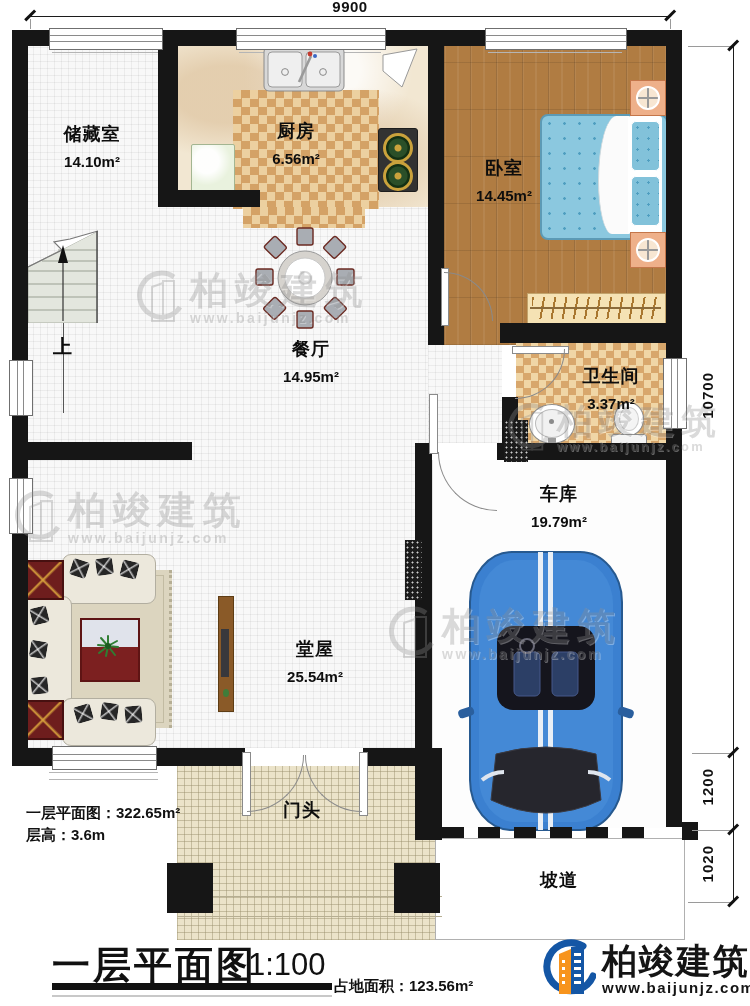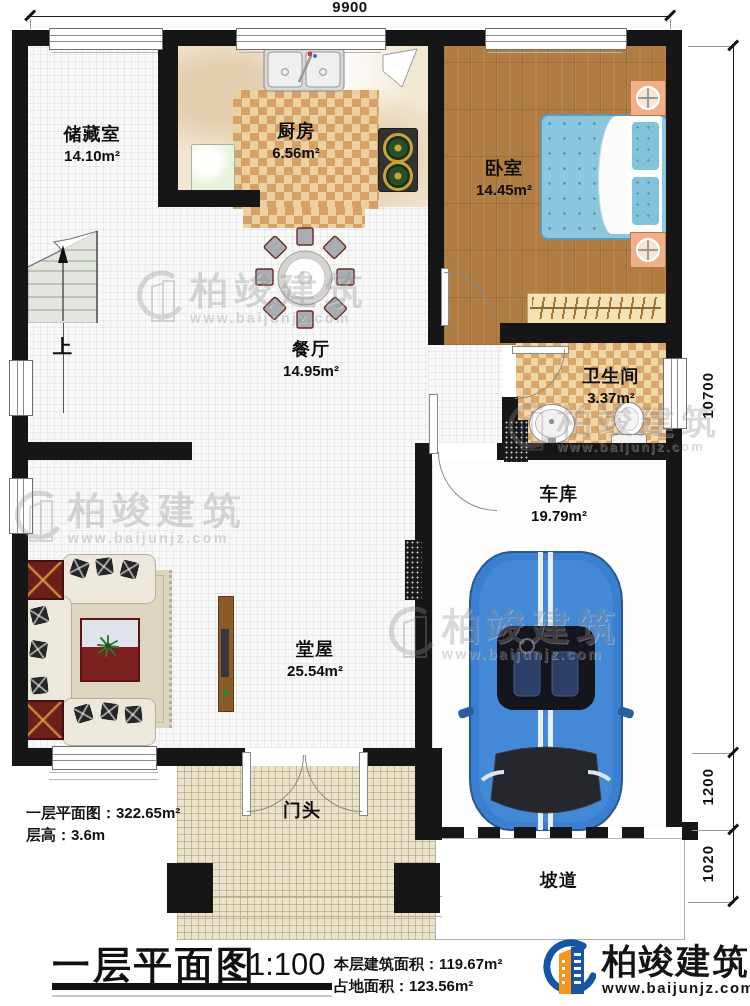--- a/index.html
+++ b/index.html
@@ -39,21 +39,21 @@
   .sill{position:absolute;background:#b5b5b5;z-index:5;}
   .leaf{position:absolute;background:#fff;border:1px solid #8a8a8a;z-index:27;}
   .arc{position:absolute;z-index:27;}
   .arc-tr{border-top:1.4px solid #8a8a8a;border-right:1.4px solid #8a8a8a;border-top-right-radius:100% 100%;}
   .arc-br{border-bottom:1.4px solid #8a8a8a;border-right:1.4px solid #8a8a8a;border-bottom-right-radius:100% 100%;}
   .arc-bl{border-bottom:1.4px solid #8a8a8a;border-left:1.4px solid #8a8a8a;border-bottom-left-radius:100% 100%;}
   .gdash{position:absolute;z-index:22;background:repeating-linear-gradient(90deg,#161616 0 22px,transparent 22px 36px);}
   
   .rlabel{position:absolute;transform:translateX(-50%);text-align:center;z-index:50;white-space:nowrap;color:#0d0d0d;}
   .rn{font-size:18px;font-weight:700;letter-spacing:1px;}
-  .ra{font-size:15px;font-weight:700;margin-top:1px;}
+  .ra{font-size:15px;font-weight:700;margin-top:7px;}
   
   .sofa{position:absolute;background:#ece8dc;border:1.5px solid #b2aea0;border-radius:9px;z-index:4;}
   .pw{position:absolute;width:17px;height:17px;background:#262626;border-radius:3px;z-index:5;
       background-image:linear-gradient(45deg,transparent 42%,rgba(255,255,255,.7) 47%,transparent 55%),
                        linear-gradient(135deg,transparent 42%,rgba(255,255,255,.7) 47%,transparent 55%);}
   .sidetable{position:absolute;width:36px;height:36px;background:#6e1d1d;border:2px solid #471010;z-index:4;
       background-image:linear-gradient(45deg,transparent 45%,#d8a23c 48%,transparent 53%),
                        linear-gradient(135deg,transparent 45%,#d8a23c 48%,transparent 53%);}
   .burner{position:absolute;width:24px;height:24px;border-radius:50%;border:3px solid #caa23c;
       background:radial-gradient(circle,#caa23c 0 3px,#2a4f28 4px 9px,#143114 10px);}
@@ -369,21 +369,20 @@
   <div class="vdim" style="left:699px;top:768px;">1200</div>
   <div class="vdim" style="left:699px;top:845px;">1020</div>
 
   <div class="note" style="left:26px;top:804px;">一层平面图：322.65m²</div>
   <div class="note" style="left:26px;top:826px;">层高：3.6m</div>
 
   <div class="title-main" style="left:52px;top:940px;">一层平面图</div>
   <div class="title-scale" style="left:248px;top:947px;">1:100</div>
   <div class="abs" style="left:52px;top:983px;width:280px;height:7px;background:#111;z-index:60;"></div>
   <div class="abs" style="left:52px;top:995px;width:280px;height:2px;background:#c8c8c8;z-index:60;"></div>
-  <div class="note" style="left:334px;top:955px;">本层建筑面积：119.67m²</div>
   <div class="note" style="left:334px;top:977px;text-align:center;">占地面积：123.56m²</div>
 
   <svg class="abs" style="left:538px;top:938px;z-index:60;" width="58" height="62" viewBox="0 0 56 62">
     <path d="M44 8 A24 24 0 1 0 54 38" fill="none" stroke="#1456a5" stroke-width="7" stroke-linecap="round"></path>
     <polygon points="20,16 32,11 32,56 20,56" fill="#f7941d"></polygon>
     <rect x="32" y="9" width="13" height="47" fill="#1456a5"></rect>
     <g fill="#ffffff">
       <rect x="35" y="15" width="7" height="3"></rect>
         <rect x="35" y="22" width="7" height="3"></rect>
       <rect x="35" y="29" width="7" height="3"></rect>

